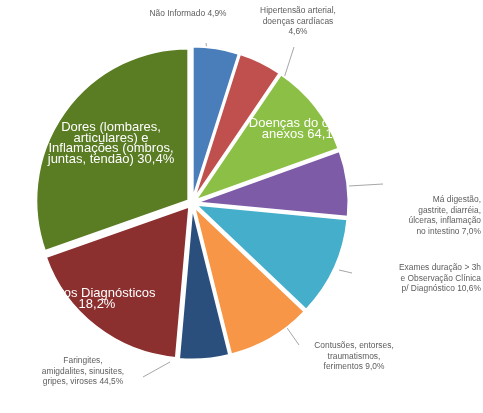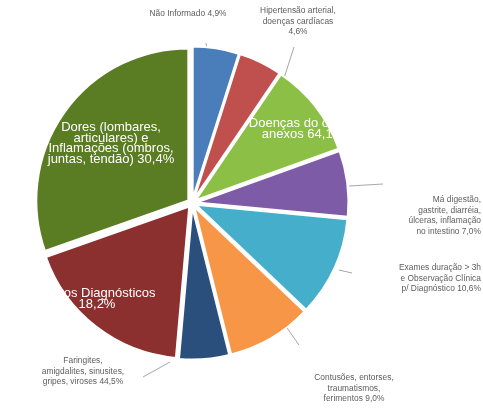--- a/index.html
+++ b/index.html
@@ -84,21 +84,21 @@
 
   <div class="ext-label right" style="left:373px; top:163px; width:108px;margin-top:31px;">Má digestão,
 gastrite, diarréia,
 úlceras, inflamação
 no intestino 7,0%</div>
 
   <div class="ext-label right" style="left:347px; top:262px; width:134px;">Exames duração &gt; 3h
 e Observação Clínica
 p/ Diagnóstico 10,6%</div>
 
-  <div class="ext-label center" style="left:294px; top:340px; width:120px;margin-top:32px;">Contusões, entorses,
+  <div class="ext-label center" style="left:294px; top:340px; width:120px;">Contusões, entorses,
 traumatismos,
 ferimentos 9,0%</div>
 
   <div class="ext-label center" style="left:22px; top:355px; width:122px;">Faringites,
 amigdalites, sinusites,
 gripes, viroses 44,5%</div>
 
   <div class="in-label" style="left:38px; top:288px; width:118px;">Outros Diagnósticos
 18,2%</div>
 

